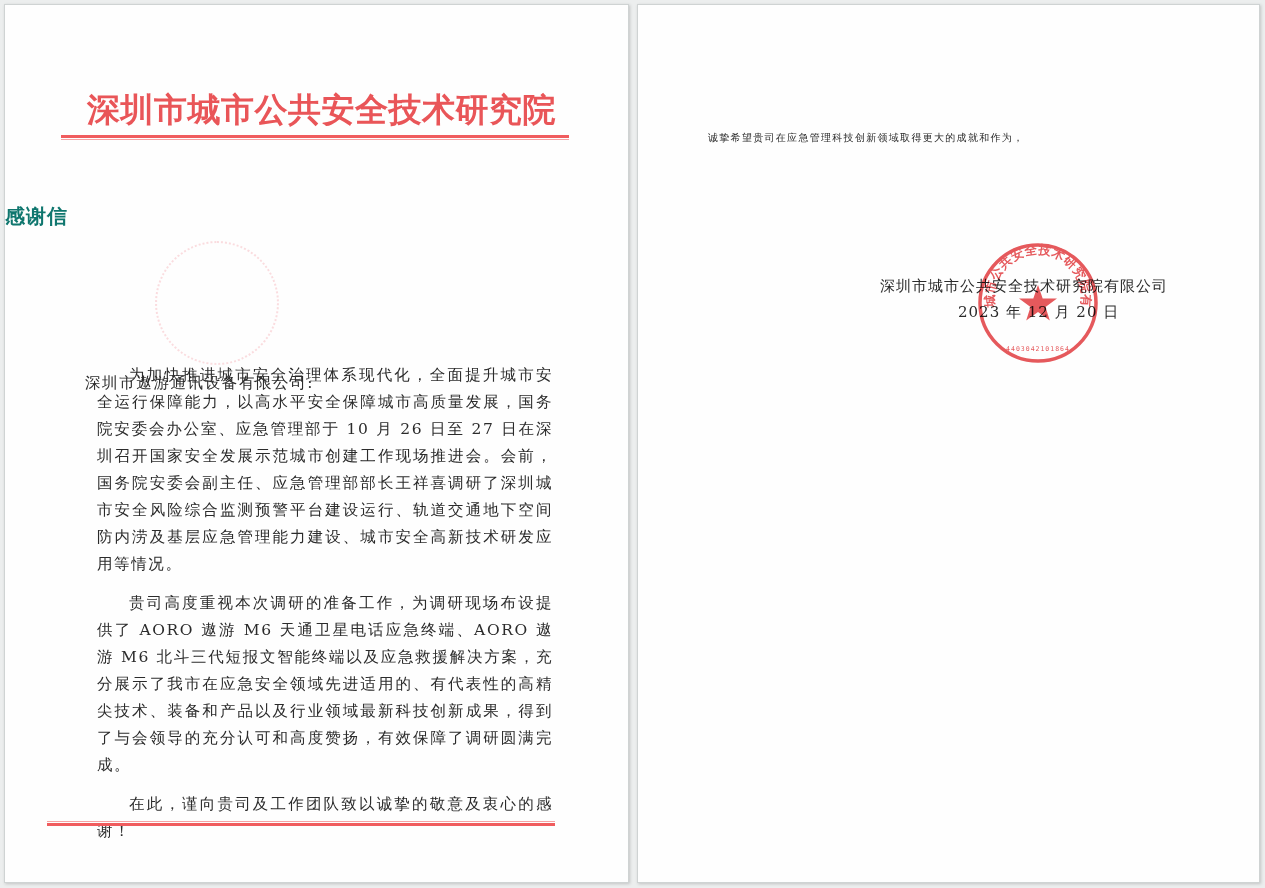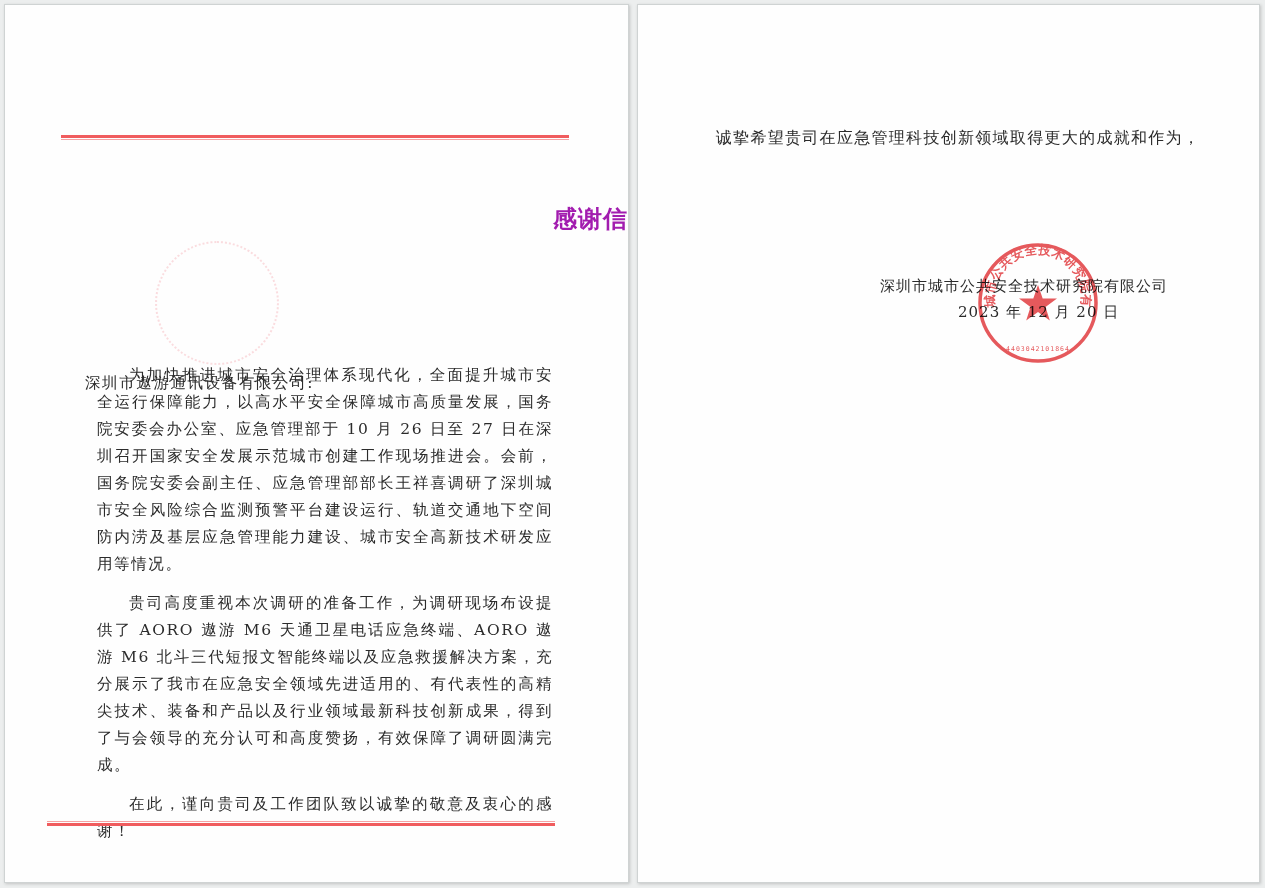--- a/index.html
+++ b/index.html
@@ -46,24 +46,24 @@
       position: absolute; left: 0; right: 0; top: 4px;
       height: 1px; background: #f6a2a3;
     }
     #header-rule { left: 56px; top: 130px; width: 508px; }
     #footer-rule { left: 42px; top: 816px; width: 508px; }
 
     .letter-title {
       position: absolute;
       left: 0; right: 0;
       top: 198px;
-      text-align: right;
-      font-size: 24px;
+      text-align: left;
+      font-size: 20px;
       font-weight: bold;
-      color: #a21caf;
+      color: #0f766e;
       letter-spacing: 1px;
     }
     .ghost-stamp {
       position: absolute;
       left: 150px;
       top: 236px;
       width: 120px;
       height: 120px;
       border-radius: 50%;
       border: 2px dotted rgba(240,120,130,0.25);
@@ -82,25 +82,24 @@
     }
     .salutation { top: 318px; margin-top: 47px; }
     .para { text-indent: 32px; margin: 12px; }
     #body-block { top: 345px; }
 
     .right-body {
       position: absolute;
       left: 70px;
       top: 118px;
       width: 500px;
-      font-size: 16px;
+      font-size: 10px;
       line-height: 30px;
       color: #2b2b2b;
       letter-spacing: 1.3px;
-      text-align: center;
     }
     .right-body p { margin: 0; }
 
     .signature {
       position: absolute;
       left: 242px;
       top: 268px;
       width: 320px;
       font-size: 15px;
       line-height: 26px;
@@ -119,20 +118,21 @@
       height: 124px;
       z-index: 3;
       opacity: 0.85;
       mix-blend-mode: multiply;
     }
   </style>
 </head>
 <body>
 
 <div class="page" id="page-left">
+  <div class="org-title">深圳市城市公共安全技术研究院</div>
   <div class="red-rule" id="header-rule">
     <div class="thick"></div>
     <div class="thin"></div>
   </div>
 
   <div class="letter-title">感谢信</div>
   <div class="ghost-stamp"></div>
 
   <div class="body-text salutation">深圳市遨游通讯设备有限公司:</div>
 

